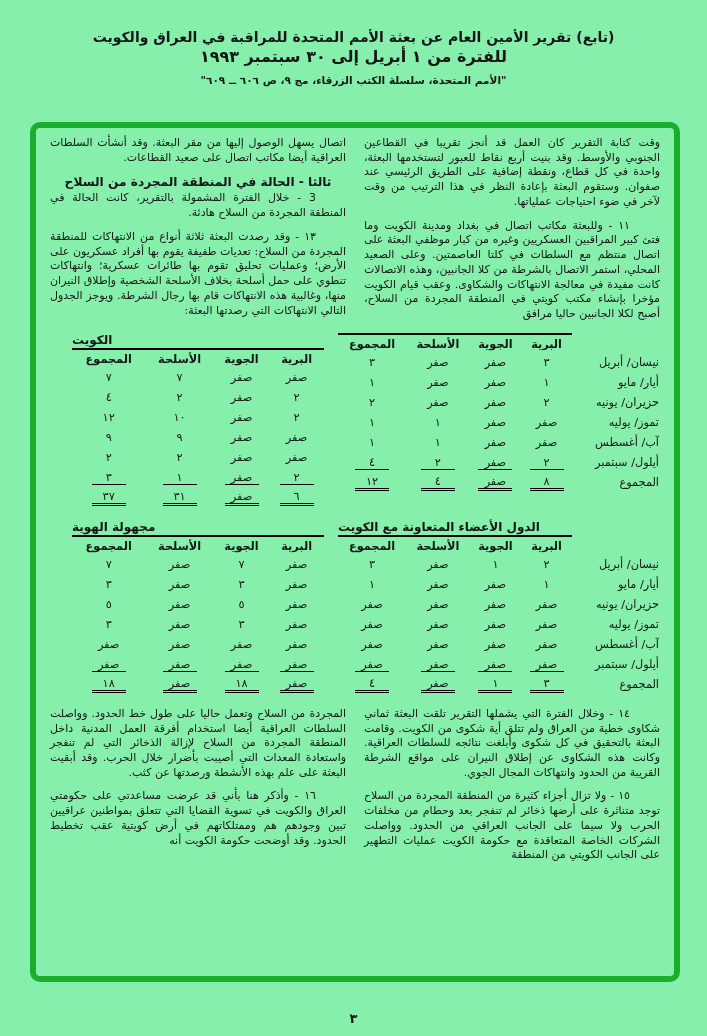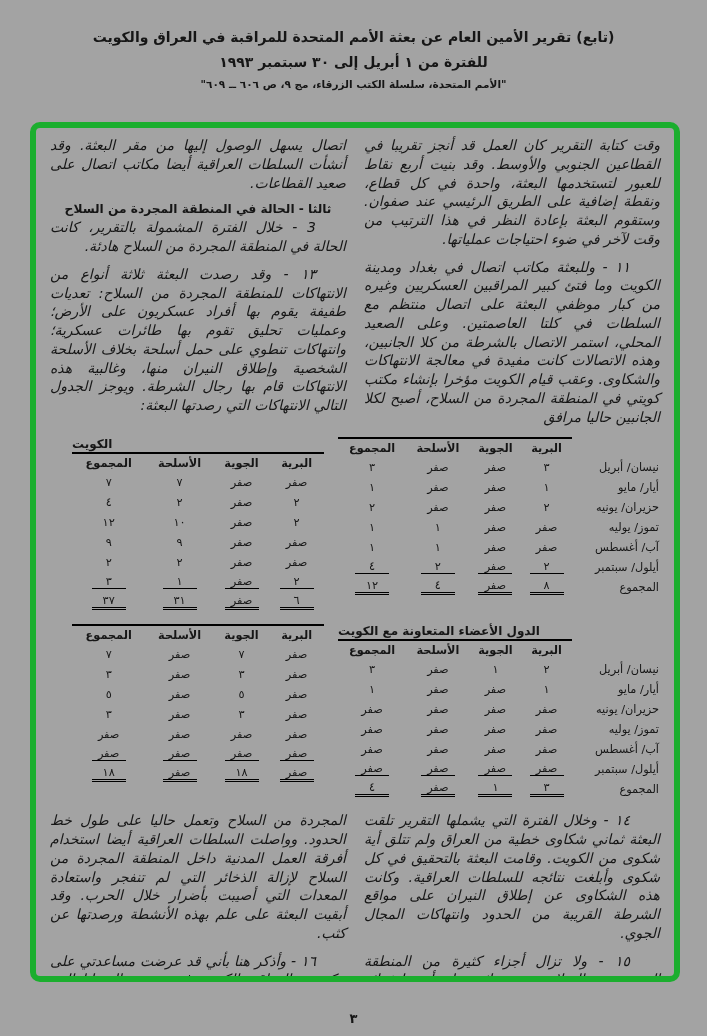--- a/index.html
+++ b/index.html
@@ -1,26 +1,26 @@
 <!DOCTYPE html>
 <html lang="ar" dir="rtl" style="--green: #1bae2e;"><head>
 <meta charset="utf-8">
 <style>
   html,body{margin:0;padding:0;background:#fff;}
   body{width:707px;height:1036px;font-family:"DejaVu Sans",sans-serif;color:#161616;direction:rtl;}
-  .page{position:relative;width:707px;height:1036px;background:#a3a3a3;overflow:hidden;}
+  .page{position:relative;width:707px;height:1036px;background:#86efac;overflow:hidden;}
   .doc-header{text-align:center;padding-top:28px;}
   .doc-header .h1{font-size:14px;font-weight:bold;line-height:1.35;}
-  .doc-header .h2{font-size:14px;font-weight:bold;margin-top:7px;}
+  .doc-header .h2{font-size:16px;font-weight:bold;}
   .doc-header .h3{font-size:10.5px;font-weight:bold;margin-top:8px;}
   .green-box{position:absolute;left:30px;top:122px;width:650px;height:860px;box-sizing:border-box;
              border:6px solid var(--green,#1bae2e);border-radius:10px;padding:8px 14px 6px;overflow:hidden;}
   .cols{display:flex;gap:18px;}
   .col{flex:1;min-width:0;}
-  p.para{font-size:14px;line-height:1.34;text-align:justify;margin:0 0 9px;font-style:italic;}
+  p.para{font-size:11px;line-height:1.34;text-align:justify;margin:0 0 9px;}
   p.numbered{text-indent:30px;}
   .section-heading{font-size:12.2px;font-weight:bold;text-align:center;margin:10px 0 2px;}
   
   .tables-area{margin-top:2px;}
   .tables-row{display:flex;justify-content:space-between;align-items:flex-start;margin-bottom:12px;}
   .tbl-wrap.with-months{flex:0 0 322px;}
   .tbl-wrap.no-months{flex:0 0 252px;margin-left:22px;}
   .tbl-title{font-weight:bold;font-size:12px;text-align:left;margin-bottom:1px;white-space:nowrap;}
   .tbl-title.offset{margin-right:86px;}
   table.tbl{border-collapse:collapse;width:100%;direction:rtl;}
@@ -243,20 +243,21 @@
                   <td class="month">المجموع</td>
                   <td><span class="val dd">٣</span></td>
                   <td><span class="val dd">١</span></td>
                   <td><span class="val dd">صفر</span></td>
                   <td><span class="val dd">٤</span></td>
                 </tr>
               </tbody>
             </table>
           </div>
         <div class="tbl-wrap no-months">
+            <div class="tbl-title">مجهولة الهوية</div>
             <table class="tbl" dir="rtl">
               <thead>
                 <tr class="hdr">
                   <th>البرية</th>
                   <th>الجوية</th>
                   <th>الأسلحة</th>
                   <th>المجموع</th>
                 </tr>
               </thead>
               <tbody>

